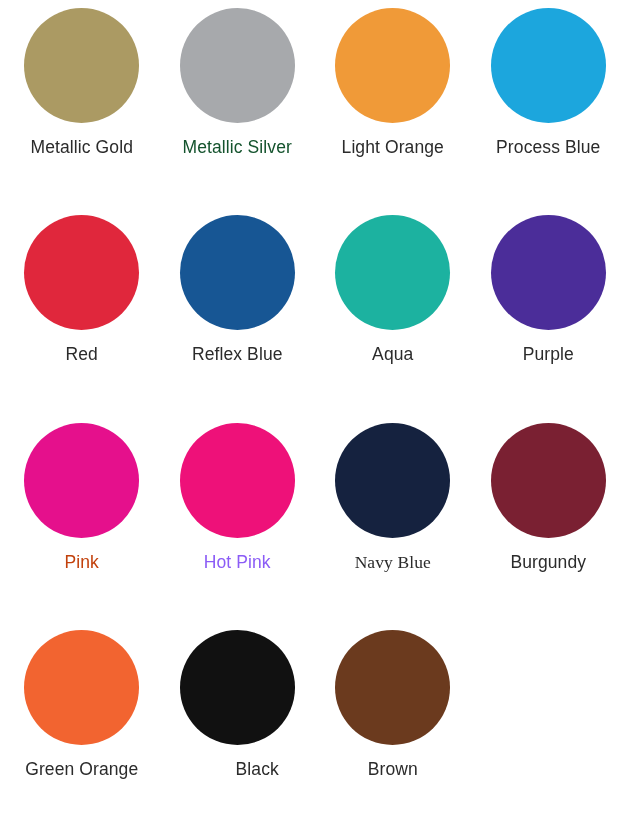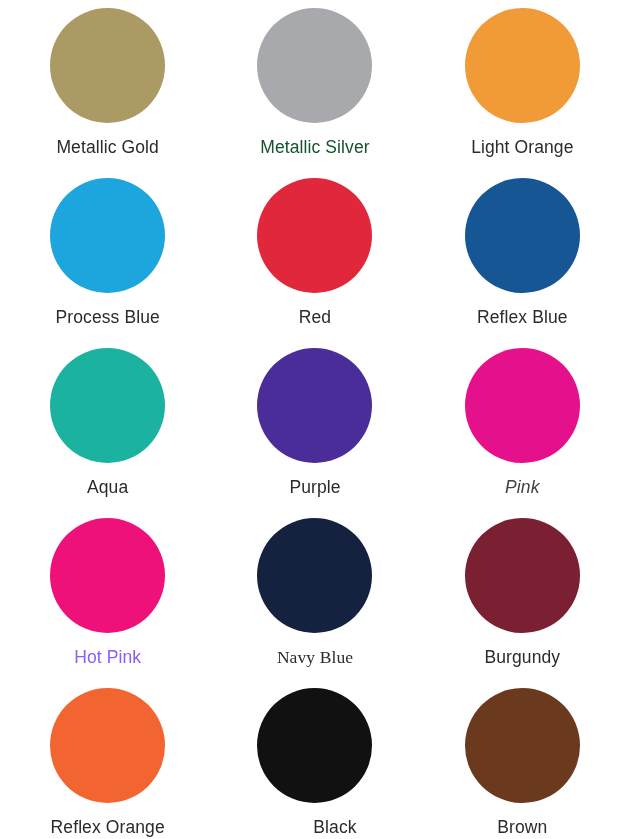--- a/index.html
+++ b/index.html
@@ -13,21 +13,21 @@
     height: 839px;
     font-family: "Liberation Sans", "DejaVu Sans", sans-serif;
     -webkit-font-smoothing: antialiased;
     overflow: hidden;
   }
   #swatch-grid {
     width: 630px;
     height: 839px;
     box-sizing: border-box;
     display: grid;
-    grid-template-columns: repeat(3, 1fr);
+    grid-template-columns: repeat(4, 1fr);
     grid-template-rows: repeat(4, 1fr);
     padding: 8px 4px 2px 4px;
   }
   .swatch-cell {
     display: flex;
     flex-direction: column;
     align-items: center;
     justify-content: flex-start;
   }
   .swatch-disc {
@@ -77,37 +77,37 @@
     <div class="swatch-cell">
       <div class="swatch-disc" style="background: rgb(28, 178, 160);"></div>
       <div class="swatch-label" style="color: rgb(43, 43, 43);">Aqua</div>
     </div>
     <div class="swatch-cell">
       <div class="swatch-disc" style="background: rgb(75, 45, 153);"></div>
       <div class="swatch-label" style="color: rgb(43, 43, 43);">Purple</div>
     </div>
     <div class="swatch-cell">
       <div class="swatch-disc" style="background: rgb(229, 16, 140);"></div>
-      <div class="swatch-label" style="color: #404040; font-style: italic;">Pink</div>
+      <div class="swatch-label" style="color: #c2410c;">Pink</div>
     </div>
     <div class="swatch-cell">
       <div class="swatch-disc" style="background: rgb(238, 17, 121);"></div>
       <div class="swatch-label" style="color: #8b5cf6;">Hot Pink</div>
     </div>
     <div class="swatch-cell">
       <div class="swatch-disc" style="background: rgb(21, 34, 63);"></div>
       <div class="swatch-label" style="color: rgb(43, 43, 43); font-family: Liberation Serif, serif;">Navy Blue</div>
     </div>
     <div class="swatch-cell">
       <div class="swatch-disc" style="background: rgb(122, 32, 50);"></div>
       <div class="swatch-label" style="color: rgb(43, 43, 43);">Burgundy</div>
     </div>
     <div class="swatch-cell">
       <div class="swatch-disc" style="background: rgb(242, 100, 48);"></div>
-      <div class="swatch-label" style="color: rgb(43, 43, 43);">Reflex Orange</div>
+      <div class="swatch-label" style="color: rgb(43, 43, 43);">Green Orange</div>
     </div>
     <div class="swatch-cell">
       <div class="swatch-disc" style="background: rgb(17, 17, 17);"></div>
       <div class="swatch-label" style="color: rgb(43, 43, 43); margin-left: 40px;">Black</div>
     </div>
     <div class="swatch-cell">
       <div class="swatch-disc" style="background: rgb(107, 58, 30);"></div>
       <div class="swatch-label" style="color: rgb(43, 43, 43); text-align: center;">Brown</div>
     </div>
   </main>

